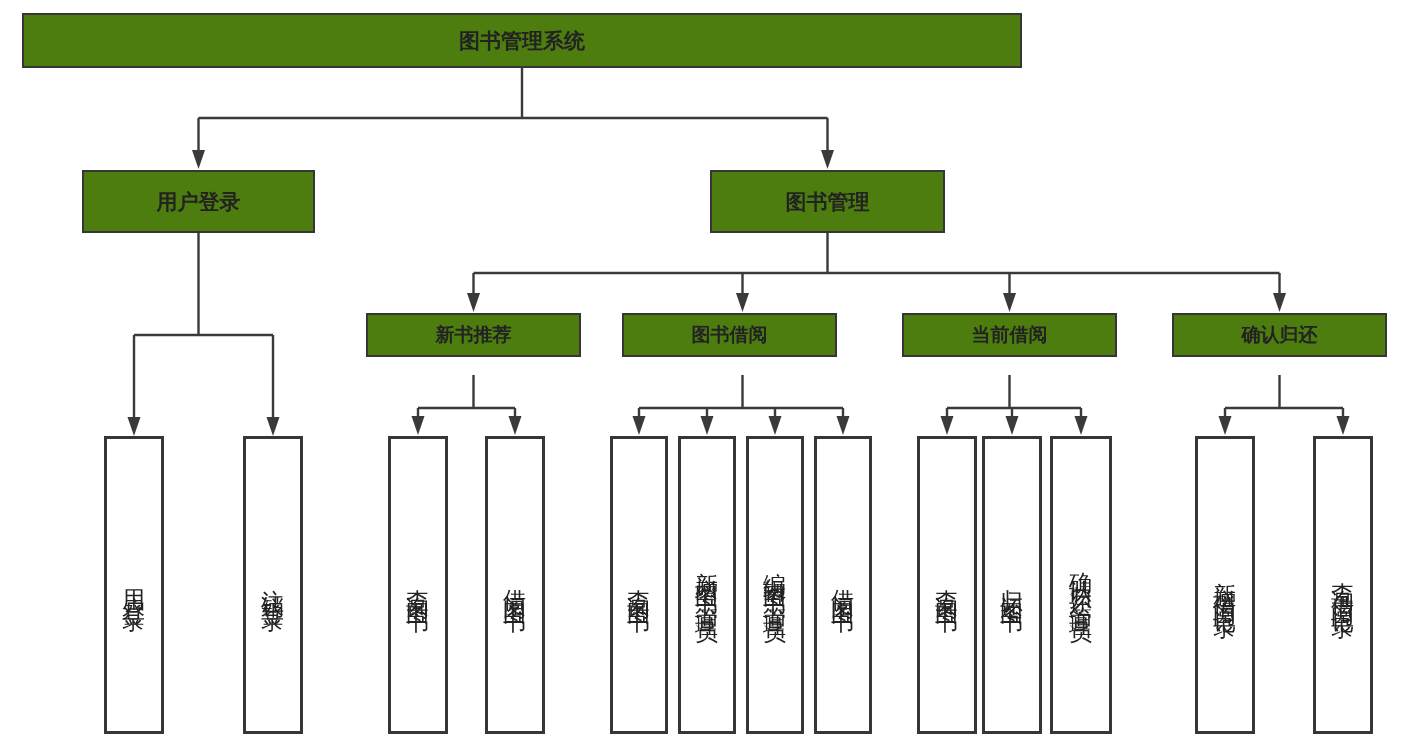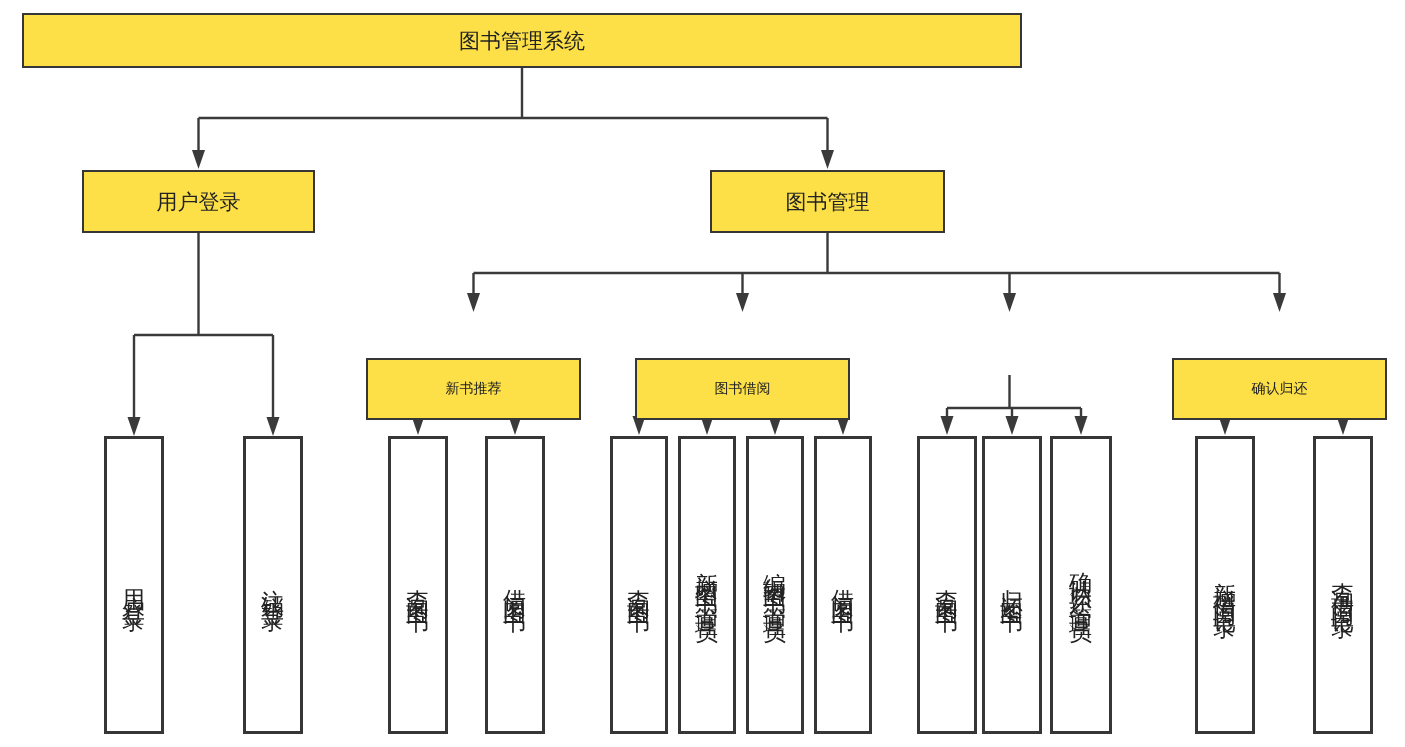--- a/index.html
+++ b/index.html
@@ -2,26 +2,26 @@
 <html><head>
 <meta charset="utf-8">
 <style>
   html,body{margin:0;padding:0;background:#fff;}
   .canvas{
     position:relative;width:1405px;height:747px;background:#fff;overflow:hidden;
     font-family:"Liberation Sans","DejaVu Sans",sans-serif;color:#222;
   }
   .connectors{position:absolute;left:0;top:0;}
   .node{
-    position:absolute;box-sizing:border-box;background:#fde047;
-    border:2px solid #363636;display:flex;align-items:center;justify-content:center;
+    position:absolute;box-sizing:border-box;background:#4d7c0f;
+    border:2px solid #363636;display:flex;align-items:center;justify-content:center;font-weight:bold;
   }
   .node-root{left:22px;top:13px;width:1000px;height:55px;font-size:21px;}
   .node-l1{top:170px;height:63px;font-size:21px;}
-  .node-l2{top:313px;height:62px;font-size:14px;margin-top:45px;}
+  .node-l2{top:313px;height:44px;font-size:19px;}
   .leaf{
     position:absolute;box-sizing:border-box;background:#fff;top:436px;height:298px;
     border:3px solid #363636;display:flex;align-items:center;justify-content:center;
   }
   .v-text{
     writing-mode:vertical-rl;text-orientation:mixed;
     font-size:23px;line-height:1.05;letter-spacing:7px;white-space:nowrap;color:#222;
   }
   .watermark{
     position:absolute;right:6px;bottom:7px;font-size:23px;color:#9e9e9e;
@@ -72,21 +72,22 @@
       <polygon points="1336.5,416 1349.5,416 1343,435"></polygon>
     </g>
   </svg>
 
   <div class="node node-root">图书管理系统</div>
 
   <div class="node node-l1" style="left:82px;width:233px;">用户登录</div>
   <div class="node node-l1" style="left:710px;width:235px;">图书管理</div>
 
   <div class="node node-l2" style="left:366px;width:215px;">新书推荐</div>
-  <div class="node node-l2" style="left:635px;width:215px;text-align:right;">图书借阅</div>
+  <div class="node node-l2" style="left:622px;width:215px;text-align:right;">图书借阅</div>
+  <div class="node node-l2" style="left:902px;width:215px;">当前借阅</div>
   <div class="node node-l2" style="left:1172px;width:215px;">确认归还</div>
 
   <div class="leaf" style="left:104px;width:60px;">
     <span class="v-text">用户登录</span>
   </div>
   <div class="leaf" style="left:243px;width:60px;">
     <span class="v-text">注销登录</span>
   </div>
   <div class="leaf" style="left:388px;width:60px;">
     <span class="v-text">查询图书</span>

